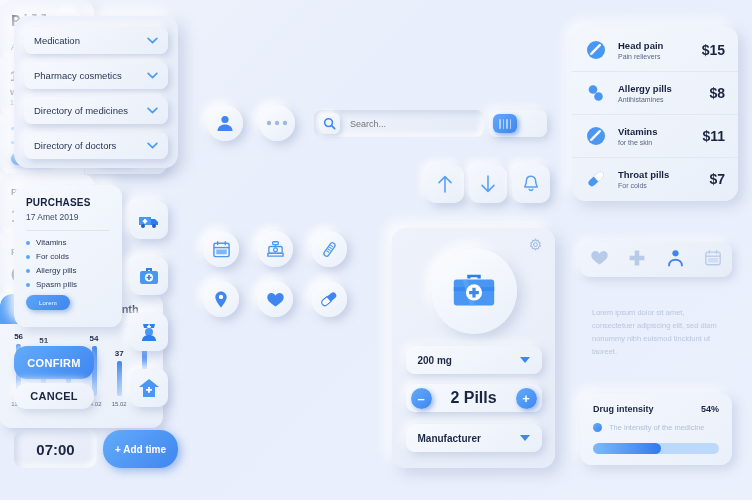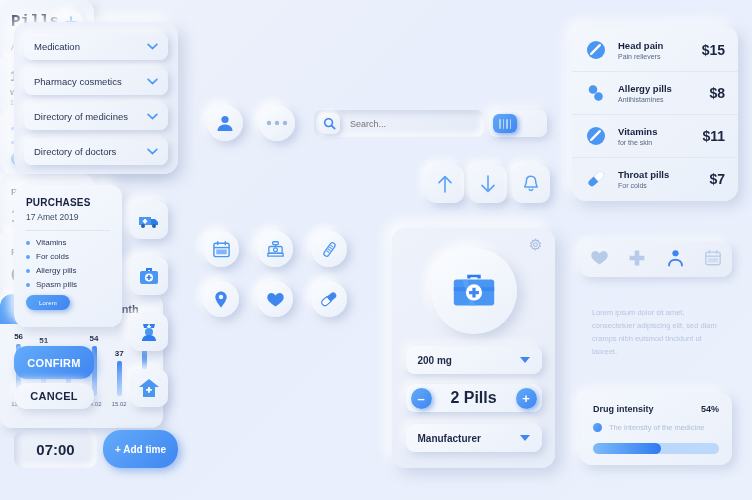--- a/index.html
+++ b/index.html
@@ -17,21 +17,21 @@
     border-radius: 14px;
     box-shadow: 6px 6px 14px rgba(163,177,209,.45), -6px -6px 14px rgba(255,255,255,.95);
   }
   .card {
     background: linear-gradient(145deg, #f4f7fd, #e9eff9);
     border-radius: 12px;
     box-shadow: 4px 4px 10px rgba(163,177,209,.5), -4px -4px 10px rgba(255,255,255,.95);
   }
 
   
-  #accordion { left: 14px; top: 22px; width: 164px; height: 152px; text-align: right; }
+  #accordion { left: 14px; top: 16px; width: 164px; height: 152px; text-align: right; }
   .acc-row {
     position: absolute; left: 10px; width: 144px; height: 27px;
     background: linear-gradient(145deg, #f6f9fe, #e9eff9);
     border-radius: 8px;
     box-shadow: 3px 3px 7px rgba(163,177,209,.5), -3px -3px 7px rgba(255,255,255,.95);
     display: flex; align-items: center; justify-content: space-between;
     padding: 0 10px;
     font-size: 9.5px; color: #2a3553;
   }
   .chev { width: 11px; height: 7px; }
@@ -607,21 +607,21 @@
   <span>
     <svg width="18" height="18" viewBox="0 0 20 20">
       <rect x="2" y="3.5" width="16" height="14" rx="2" fill="none" stroke="#b7cbe9" stroke-width="1.5"></rect>
       <path d="M2 8h16" stroke="#b7cbe9" stroke-width="1.5"></path>
         <path d="M6 1.8v3M14 1.8v3" stroke="#b7cbe9" stroke-width="1.5" stroke-linecap="round"></path>
       <rect x="4.5" y="10" width="11" height="5" fill="#cfdef2"></rect>
     </svg>
   </span>
 </div>
 
-<div id="loremblock" style="position:absolute">Lorem ipsum dolor sit amet, consectetuer adipiscing elit, sed diam cramps nibh euismod tincidunt ut laoreet.</div>
+<div id="loremblock" style="position:absolute">Lorem ipsum dolor sit amet, consectetuer adipiscing elit, sed diam nonummy nibh euismod tincidunt ut laoreet.</div>
 
 <div id="intensity" style="position:absolute">
   <div class="int-top">
     <span>Drug intensity</span>
     <span>54%</span>
   </div>
   <div class="int-sub">
     <span class="int-dot"></span>
     <span>The intensity of the medicine</span>
   </div>

